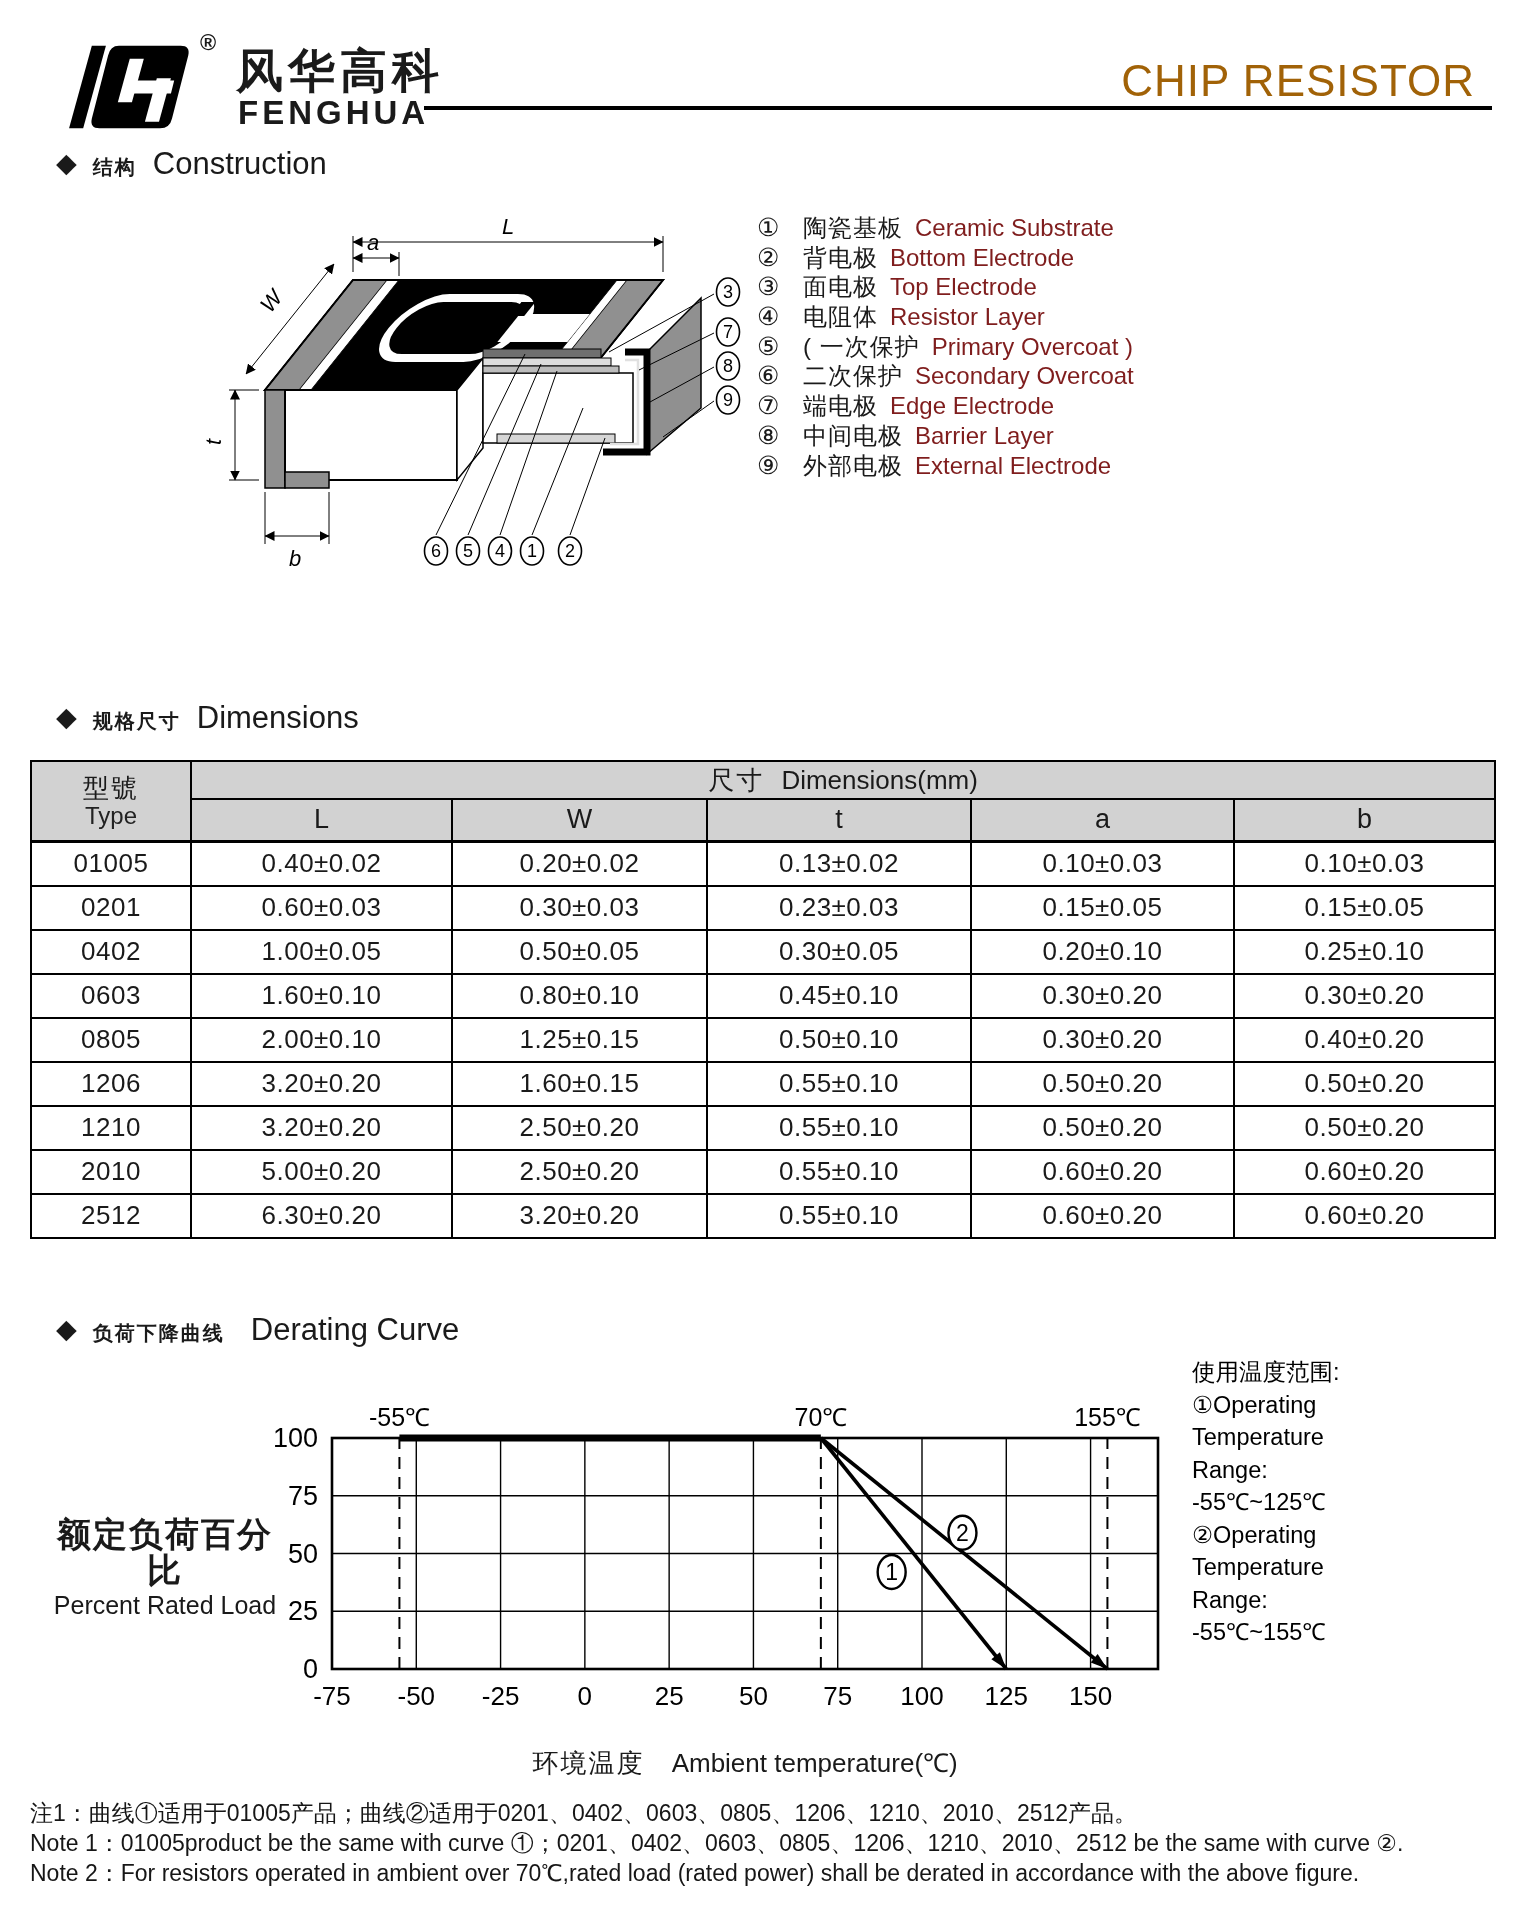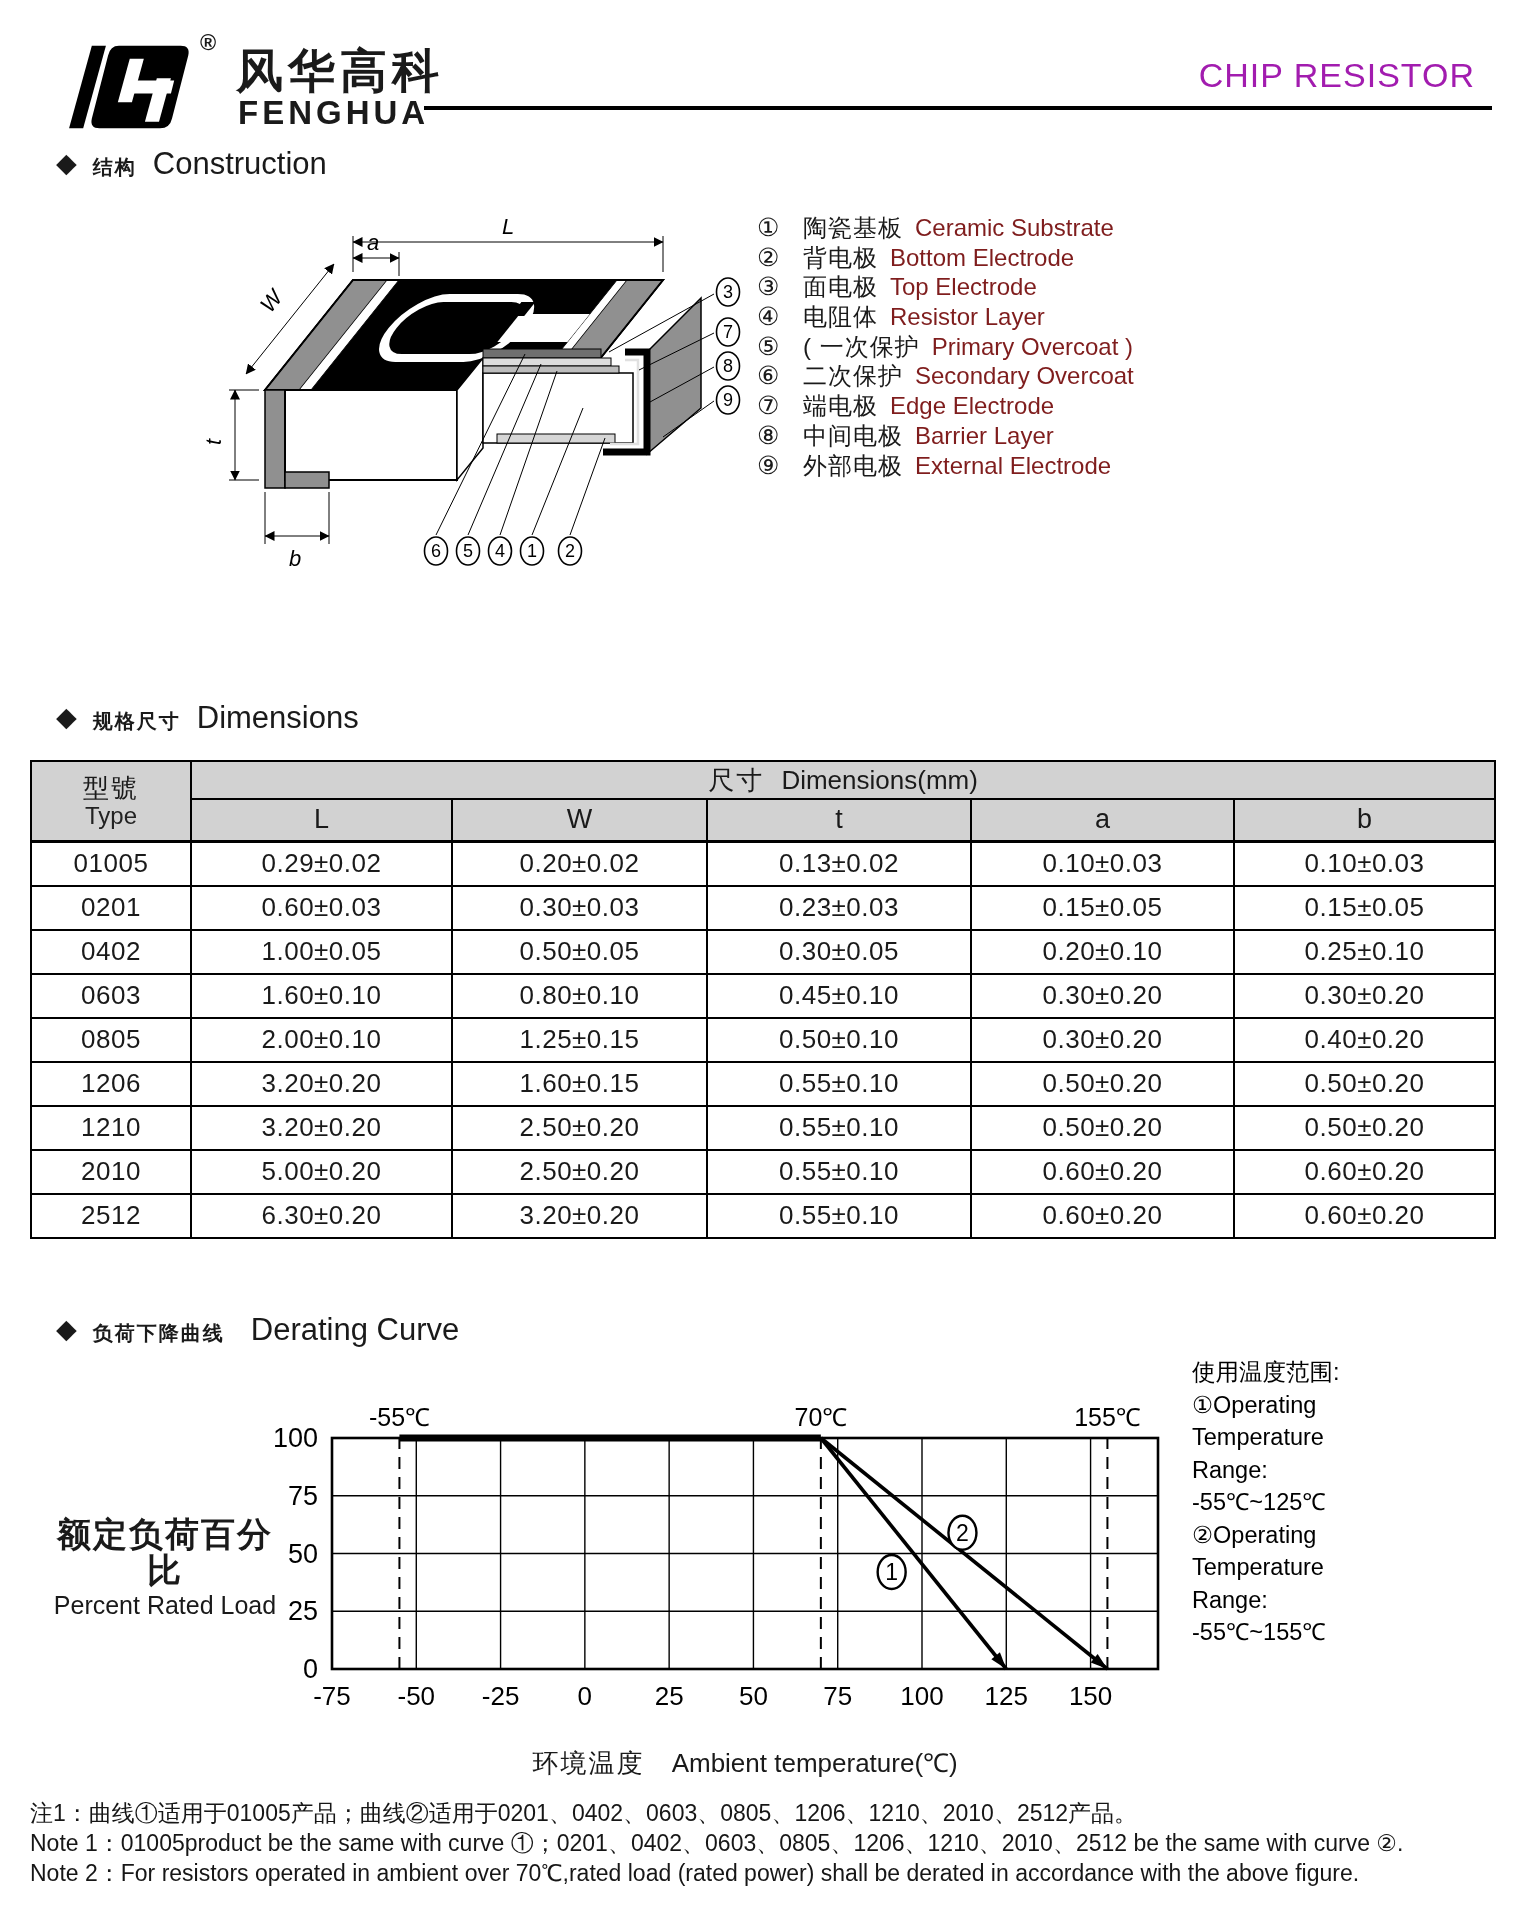--- a/index.html
+++ b/index.html
@@ -3,21 +3,21 @@
 <meta charset="utf-8">
 <style>
   html,body{margin:0;padding:0;background:#fff;}
   body{width:1525px;height:1932px;position:relative;font-family:"Liberation Sans",sans-serif;color:#1a1a1a;overflow:hidden;}
   .abs{position:absolute;}
   
   #logo-mark{left:68px;top:28px;width:130px;height:118px;}
   #reg-mark{left:200px;top:30px;font-size:22px;font-weight:bold;}
   #brand-zh{left:236px;top:40px;font-size:47px;font-weight:bold;letter-spacing:5px;font-family:"Liberation Sans",sans-serif;}
   #brand-en{left:238px;top:94px;font-size:33px;font-weight:bold;letter-spacing:4px;}
-  #header-title{right:50px;top:56px;font-size:34px;letter-spacing:1px;color:#a21caf;}
+  #header-title{right:50px;top:56px;font-size:44px;letter-spacing:1px;color:#a16207;}
   #header-rule{left:424px;top:106px;width:1068px;height:4px;background:#000;}
   
   .section-heading{display:flex;align-items:baseline;}
   .section-heading .bullet{font-size:27px;margin-right:16px;position:relative;top:-2px;}
   .section-heading .zh{font-size:20px;font-weight:bold;letter-spacing:2px;}
   .section-heading .en{font-size:31px;margin-left:16px;}
   #construction-heading{left:56px;top:146px;}
   #dimensions-heading{left:56px;top:700px;}
   #derating-heading{left:56px;top:1312px;}
   #derating-heading .en{margin-left:26px;}
@@ -253,21 +253,21 @@
         <th>L</th>
         <th>W</th>
         <th>t</th>
         <th>a</th>
         <th>b</th>
       </tr>
     </thead>
     <tbody id="dim-tbody">
         <tr>
           <td>01005</td>
-          <td>0.29±0.02</td>
+          <td>0.40±0.02</td>
           <td>0.20±0.02</td>
           <td>0.13±0.02</td>
           <td>0.10±0.03</td>
           <td>0.10±0.03</td>
         </tr>
         <tr>
           <td>0201</td>
           <td>0.60±0.03</td>
           <td>0.30±0.03</td>
           <td>0.23±0.03</td>

